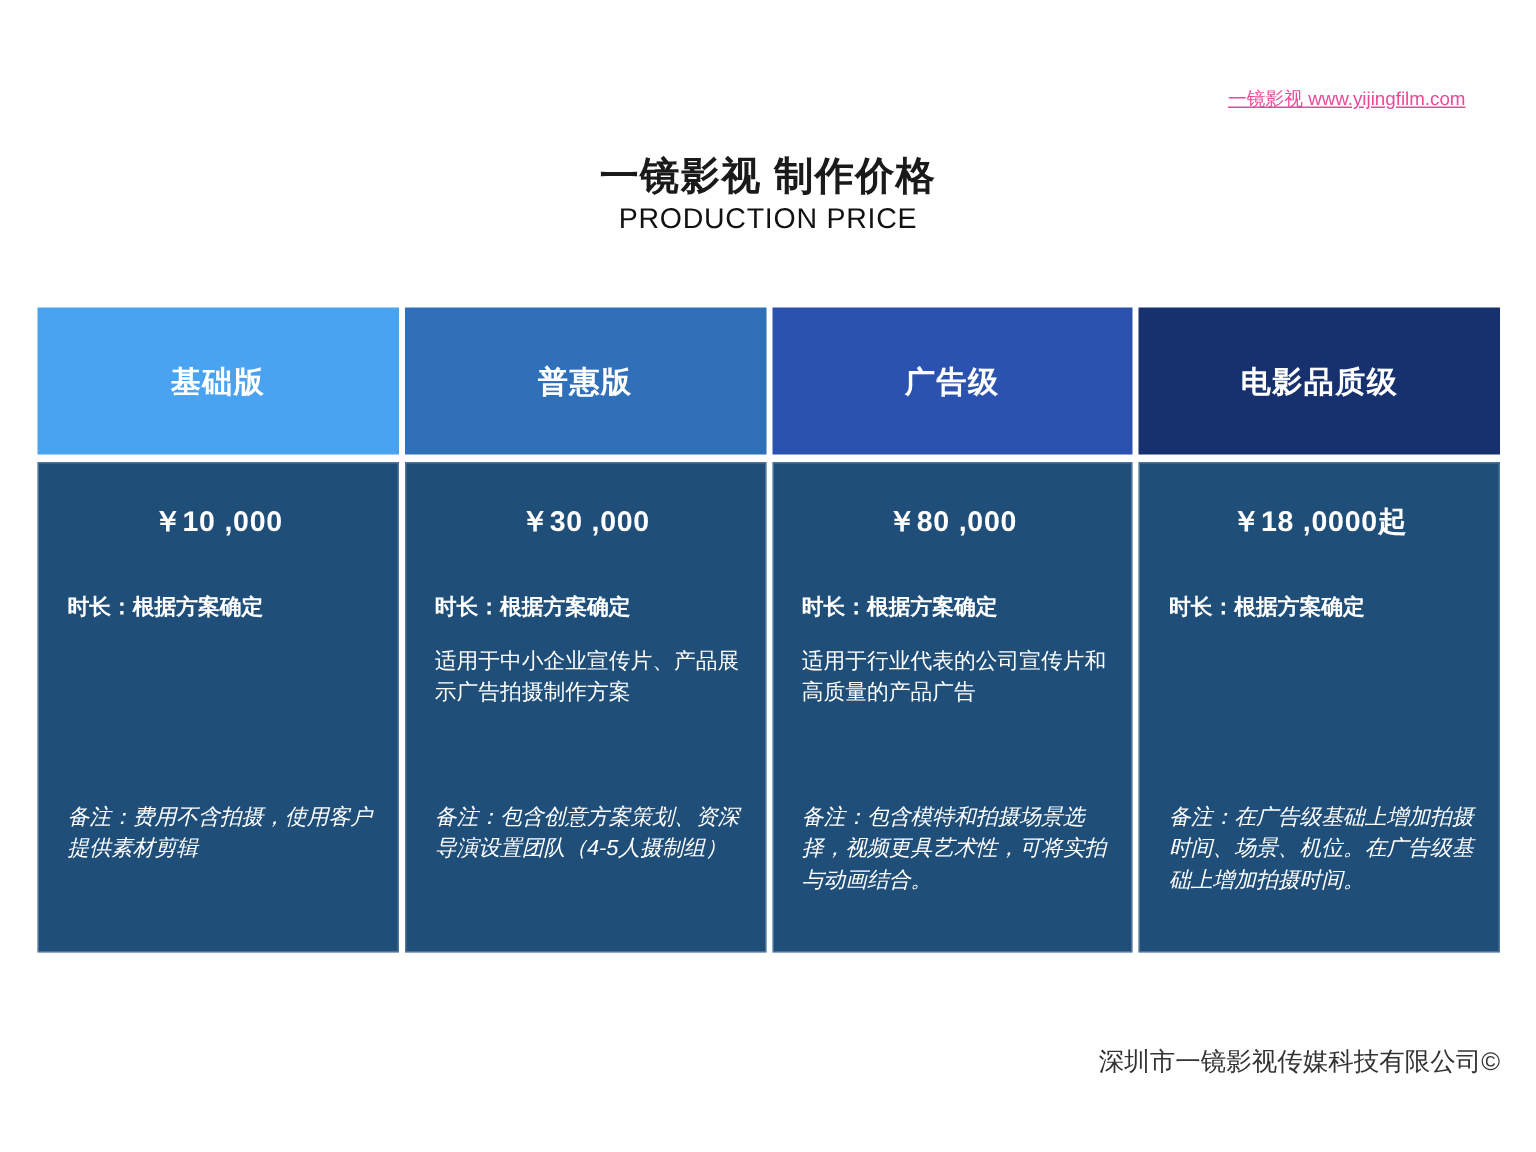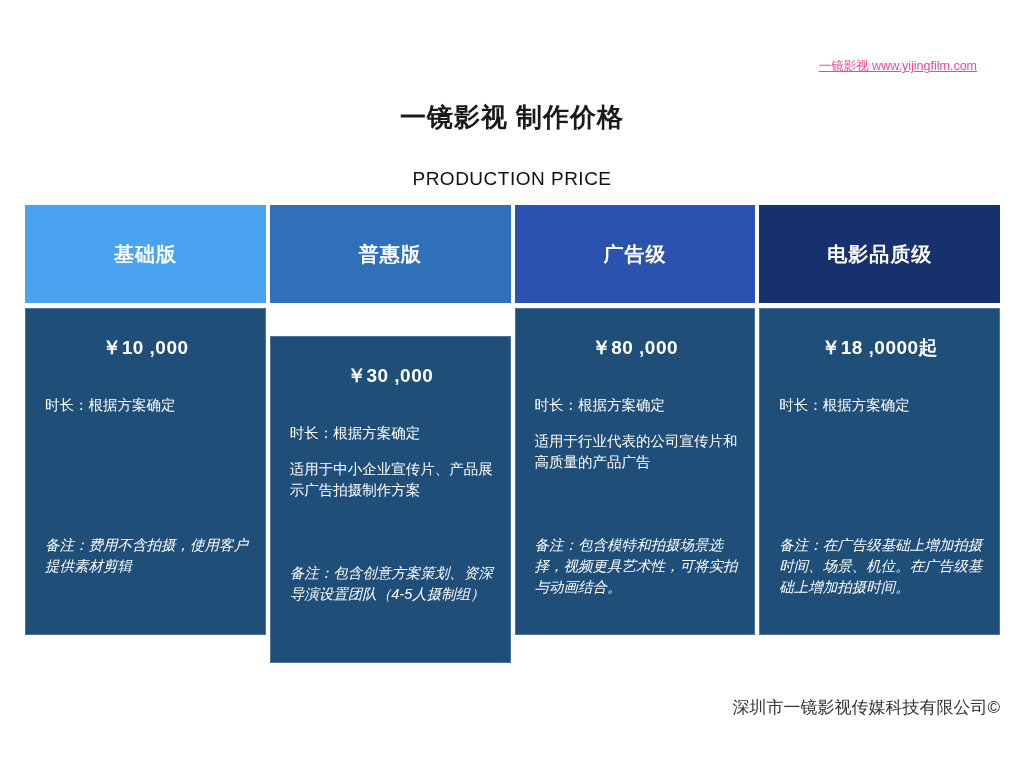--- a/index.html
+++ b/index.html
@@ -16,21 +16,21 @@
     text-decoration:underline;
     cursor:pointer;
   }
   .main-title{
     position:absolute;top:100px;left:0;width:100%;
     text-align:center;
     font-size:26px;font-weight:bold;color:#1a1a1a;
     letter-spacing:1px;
   }
   .sub-title{
-    position:absolute;top:168px;left:0;width:100%;
+    position:absolute;top:136px;left:0;width:100%;
     text-align:center;
     font-size:19px;font-weight:400;color:#111111;
     letter-spacing:0.5px;
   }
   .pricing-table{
     position:absolute;left:25px;top:205px;width:975px;
     display:flex;gap:4px;
   }
   .tier{flex:1;display:flex;flex-direction:column;}
   .tier-header{
@@ -49,21 +49,21 @@
     position:absolute;top:26px;left:0;width:100%;
     text-align:center;
     font-size:19px;font-weight:bold;
     letter-spacing:0.5px;
   }
   .tier-text{
     position:absolute;left:19px;right:15px;
     font-size:14.5px;line-height:21px;
     text-align:left;
   }
-  .tier-duration{top:86px;}
+  .tier-duration{top:86px;font-weight:bold;}
   .tier-desc{top:122px;}
   .tier-note{top:226px;font-style:italic;}
   .footer-text{
     position:absolute;top:696px;right:24px;
     font-size:17px;color:#333333;
   }
 </style>
 </head>
 <body>
 
@@ -80,21 +80,21 @@
       <div class="tier-header" style="background-color: rgb(74, 163, 240);">基础版</div>
       <div class="tier-body" style="background-color: rgb(31, 78, 121);">
         <div class="tier-price">￥10 ,000</div>
         <div class="tier-text tier-duration">时长：根据方案确定</div>
         <div class="tier-text tier-note">备注：费用不含拍摄，使用客户提供素材剪辑</div>
       </div>
     </div>
 
     <div class="tier">
       <div class="tier-header" style="background-color: rgb(48, 112, 184);">普惠版</div>
-      <div class="tier-body" style="background-color: rgb(31, 78, 121); margin-top: 28px;">
+      <div class="tier-body" style="background-color: rgb(31, 78, 121);">
         <div class="tier-price">￥30 ,000</div>
         <div class="tier-text tier-duration">时长：根据方案确定</div>
         <div class="tier-text tier-desc">适用于中小企业宣传片、产品展示广告拍摄制作方案</div>
         <div class="tier-text tier-note">备注：包含创意方案策划、资深导演设置团队（4-5人摄制组）</div>
       </div>
     </div>
 
     <div class="tier">
       <div class="tier-header" style="background-color: rgb(42, 82, 174);">广告级</div>
       <div class="tier-body" style="background-color: rgb(31, 78, 121);">

